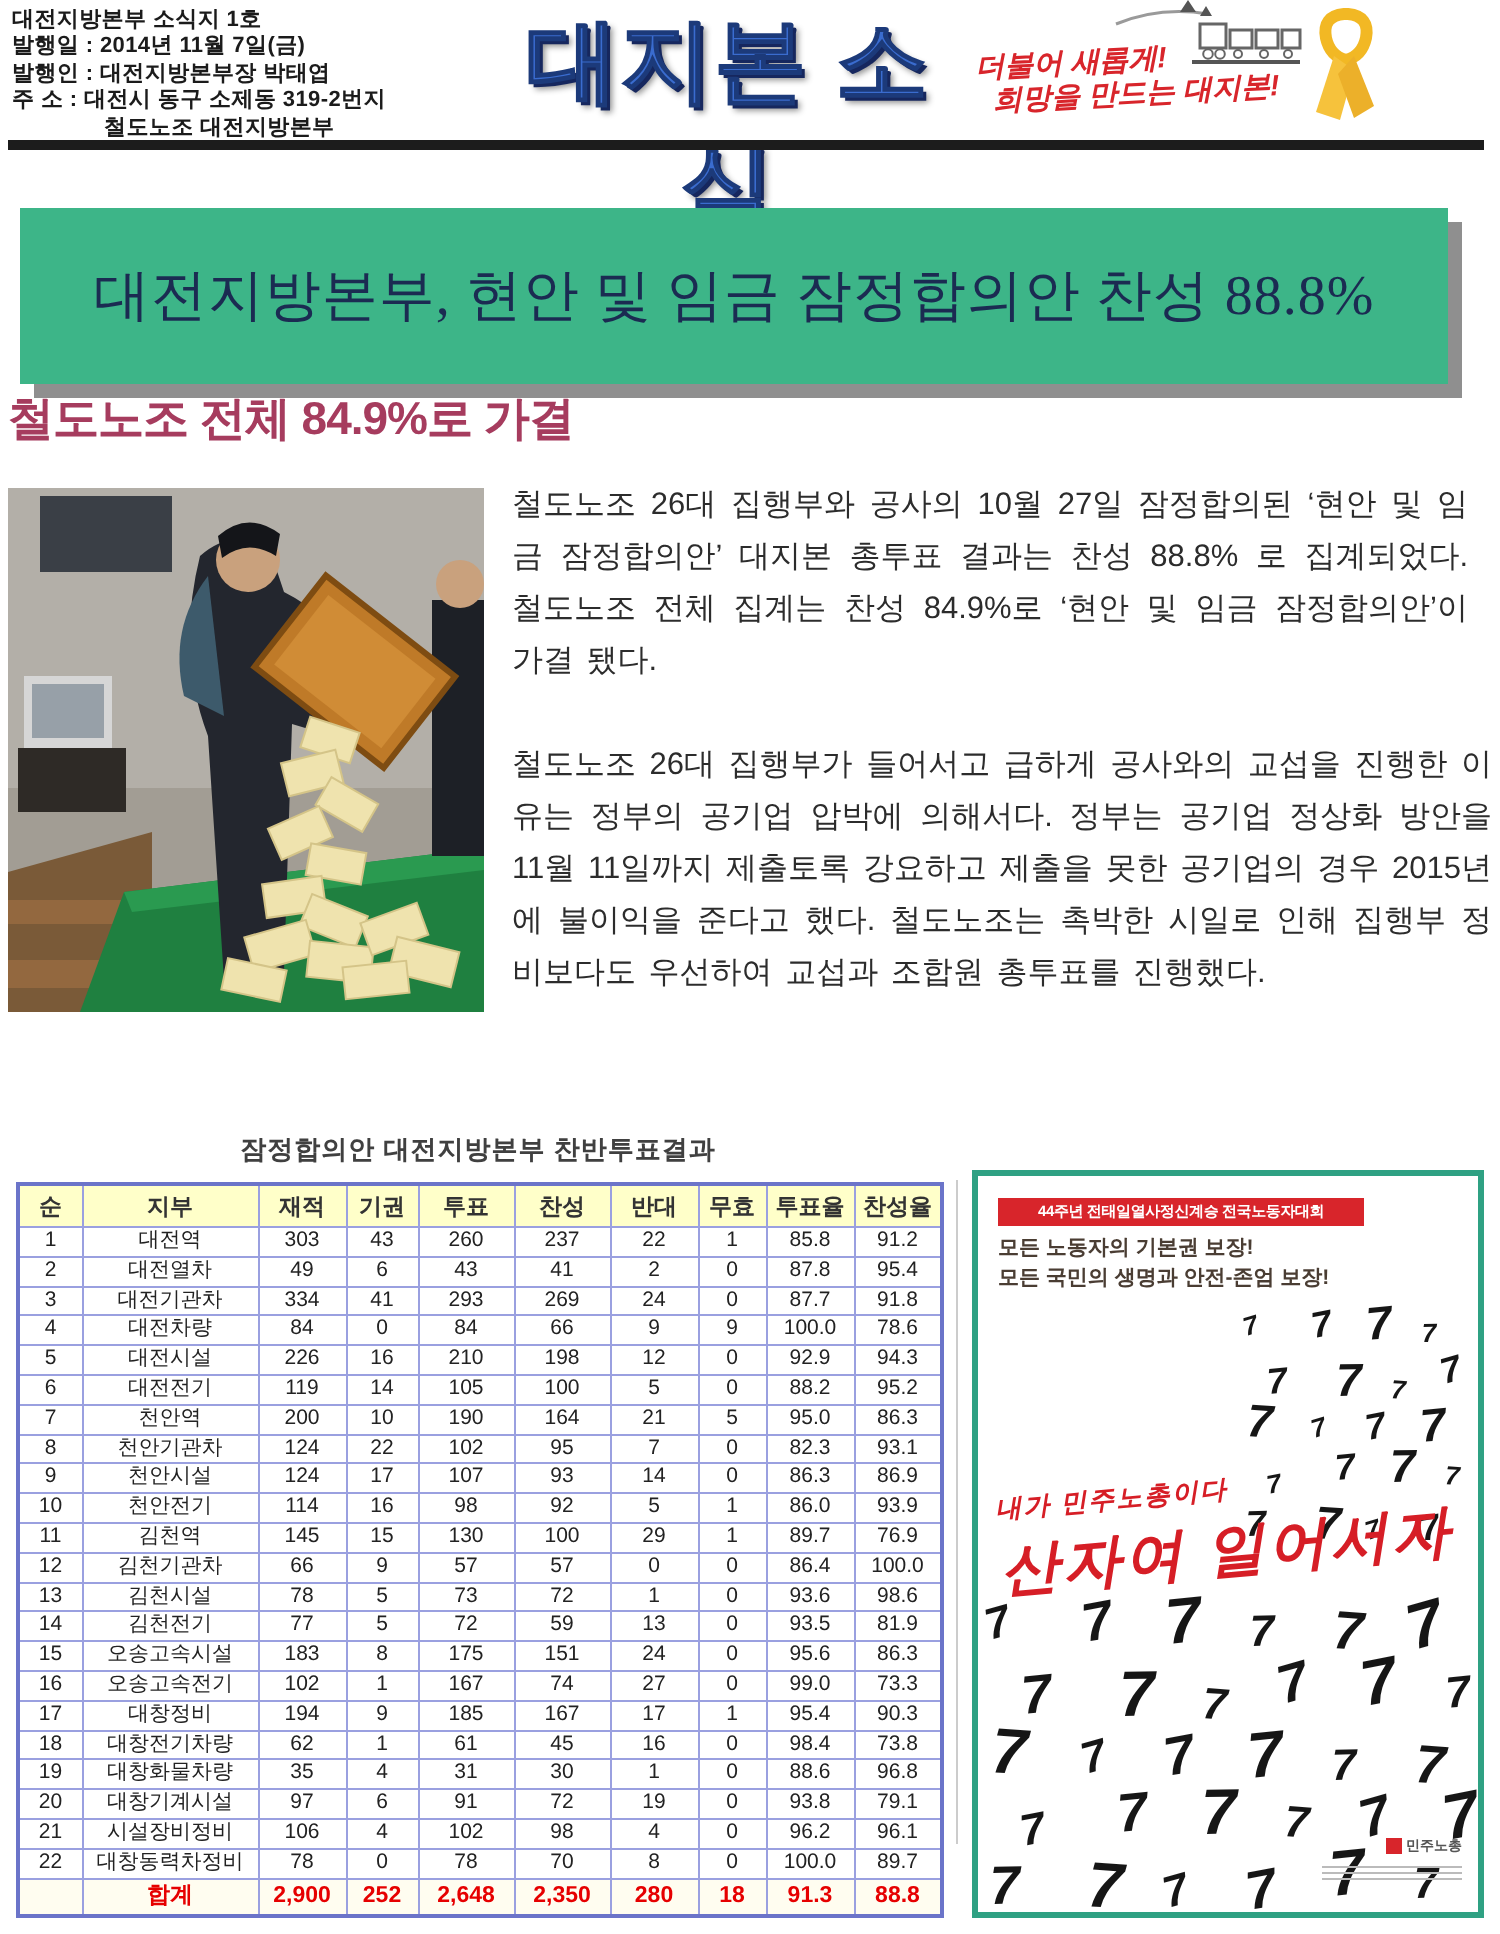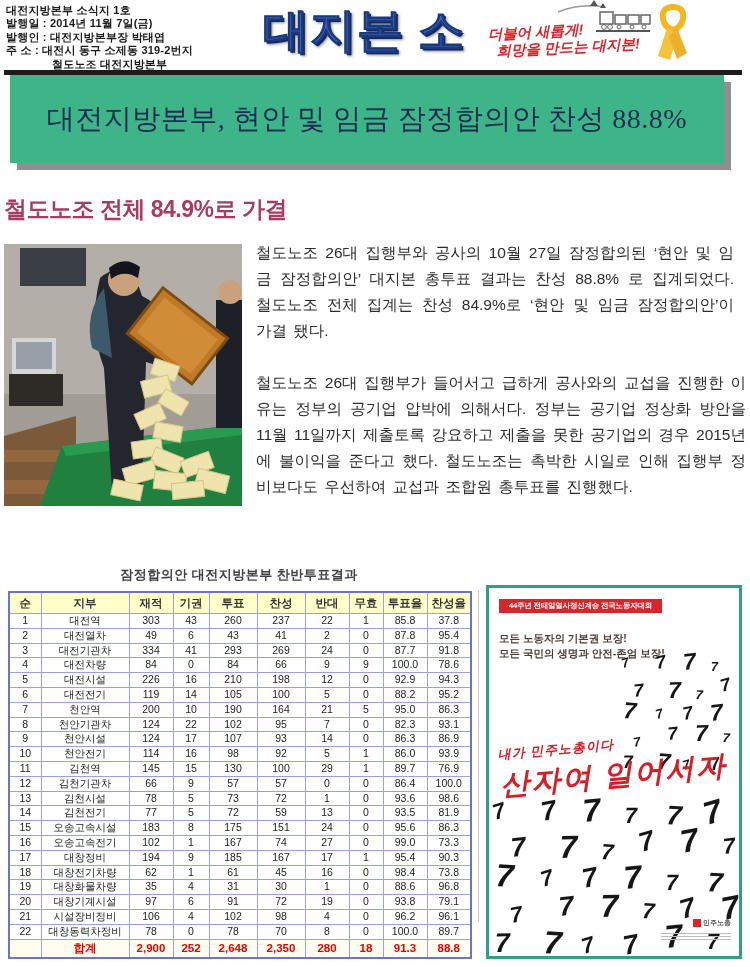--- a/index.html
+++ b/index.html
@@ -18,21 +18,21 @@
     -webkit-text-stroke:1px #1c3a7a;
   }
   .slogan{position:absolute;left:488px;top:22px;width:170px;transform:rotate(-3deg);
     color:#d8252b;font-weight:bold;font-style:italic;font-size:14.5px;line-height:17px;}
   .slogan .l2{padding-left:8px;}
   .train-doodle{position:absolute;left:556px;top:0px;}
   .ribbon{position:absolute;left:650px;top:2px;}
   .rule{position:absolute;top:70px;left:4px;width:738px;height:5px;background:#1c1c1c;}
 
   
-  .banner{position:absolute;top:75px;left:10px;width:714px;height:88px;background:#3db588;
+  .banner{position:absolute;top:104px;left:10px;width:714px;height:88px;background:#3db588;
     box-shadow:7px 7px 0 #8f8f8f;display:flex;align-items:center;justify-content:center;}
   .banner-title{font-family:"Liberation Serif","DejaVu Serif",serif;font-size:28px;color:#1b2b52;letter-spacing:.5px;}
 
   
   .section-heading{position:absolute;top:194px;left:4px;font-size:23px;font-weight:bold;color:#a63c5e;letter-spacing:-0.5px;}
   .article{position:absolute;top:240px;left:4px;width:742px;font-size:15.5px;line-height:26px;color:#2c2c2c;text-align:justify;word-spacing:2px;}
   .photo{float:left;width:238px;height:262px;margin:4px 14px 0 0;}
   .article p{margin:0 12px 26px 0;}
   .article p:last-child{margin:0;}
 
@@ -43,21 +43,21 @@
   .table-title{text-align:center;font-size:13px;font-weight:bold;color:#404040;margin:4px 0 7px 0;letter-spacing:0.5px;}
   table.vote{width:462px;border-collapse:collapse;table-layout:fixed;font-size:10.5px;color:#222;border:2px solid #6b74c9;}
   table.vote th,table.vote td{border:1px solid #9aa0e0;text-align:center;padding:0;overflow:hidden;white-space:nowrap;}
   table.vote thead th{background:#ffffc9;height:20px;font-weight:600;font-size:11.5px;color:#333;}
   table.vote tbody td{height:13.8px;line-height:13.8px;background:#ffffff;}
   table.vote tr.total td{height:17px;line-height:17px;color:#e60000;font-weight:bold;background:#fffdf0;font-size:11.5px;}
 
   
   .poster{position:absolute;left:486px;top:23px;width:256px;height:374px;border:3px solid #2fa183;
     background:#ffffff;box-sizing:border-box;overflow:hidden;}
-  .poster-badge{display:inline-block;margin:11px 0 18px 10px;padding:2px 10px;background:#d8252b;color:#fff;
+  .poster-badge{display:inline-block;margin:11px 0 4px 10px;padding:2px 20px;background:#d8252b;color:#fff;
     font-size:7.5px;font-weight:bold;letter-spacing:-0.2px;}
   .poster-slogans{margin:0 0 4px 10px;font-size:10.5px;font-weight:bold;color:#4a3d33;line-height:15px;}
   .poster-schedule{margin:2px 0 0 10px;font-size:7.5px;color:#777;line-height:11px;}
   .poster-schedule .date{color:#d8252b;font-weight:bold;font-size:8px;margin-right:3px;}
   .calligraphy{position:absolute;left:10px;top:148px;transform:rotate(-5deg);color:#d61e26;z-index:3;}
   .calligraphy .small{font-size:13px;font-weight:bold;font-style:italic;letter-spacing:1px;}
   .calligraphy .large{font-size:29px;font-weight:bold;font-style:italic;letter-spacing:2px;margin-top:2px;}
   .figures-top{position:absolute;right:2px;top:62px;z-index:1;}
   .figures-main{position:absolute;left:0px;top:206px;z-index:1;}
   .poster-logo{position:absolute;right:8px;bottom:28px;z-index:3;display:flex;align-items:center;font-size:7px;color:#555;font-weight:bold;}
@@ -199,21 +199,21 @@
           <tr>
             <td>1</td>
             <td>대전역</td>
             <td>303</td>
             <td>43</td>
             <td>260</td>
             <td>237</td>
             <td>22</td>
             <td>1</td>
             <td>85.8</td>
-            <td>37.8</td>
+            <td>91.2</td>
           </tr>
           <tr>
             <td>2</td>
             <td>대전열차</td>
             <td>49</td>
             <td>6</td>
             <td>43</td>
             <td>41</td>
             <td>2</td>
             <td>0</td>

